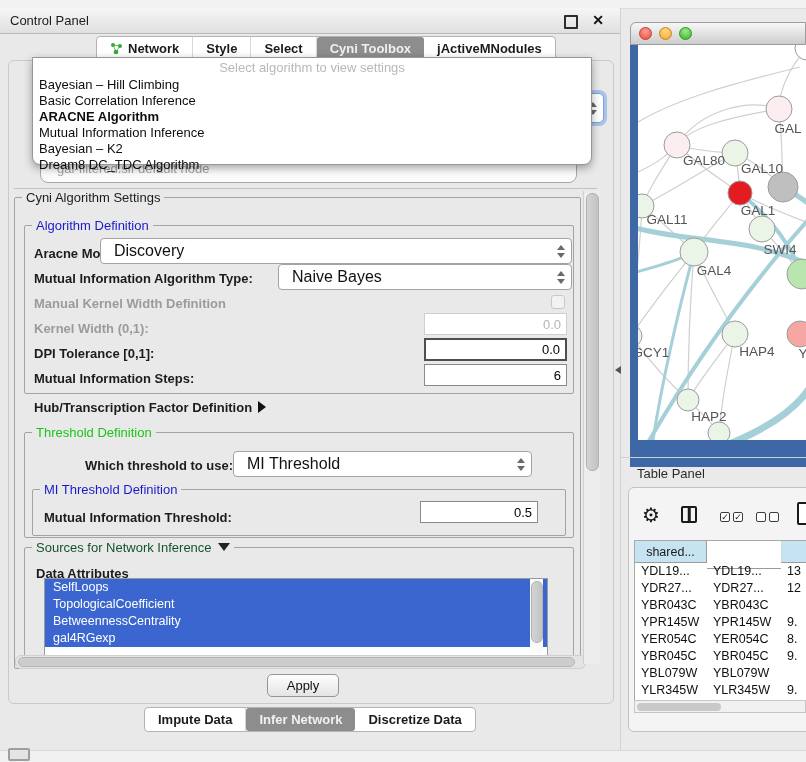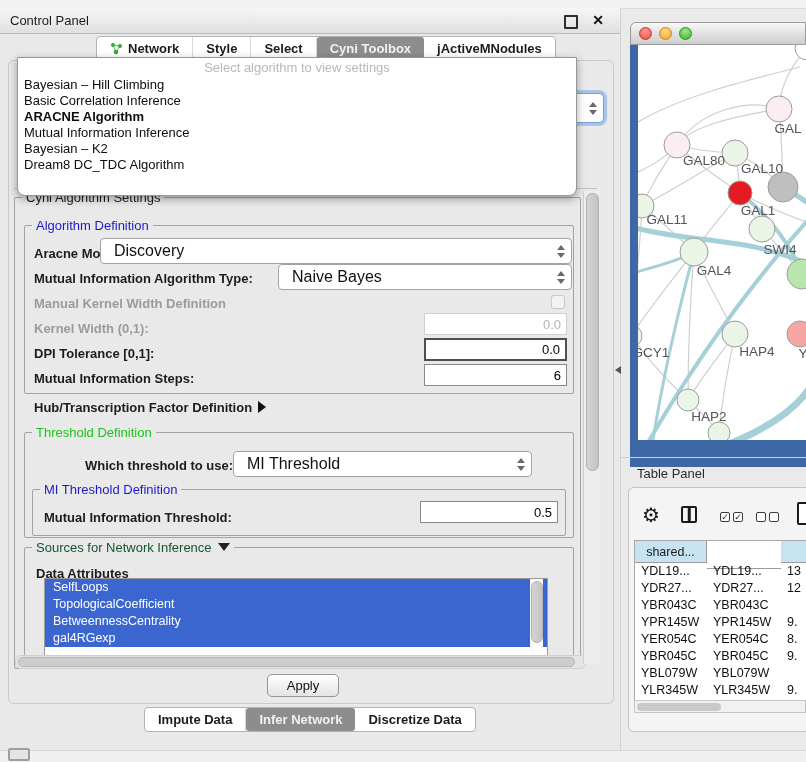--- a/index.html
+++ b/index.html
@@ -21,21 +21,21 @@
   #top-tabs{left:96px;top:28px}
   #bottom-tabs{left:144px;top:699px}
   #inner-panel{left:8px;top:52px;width:604px;height:642px;border:1px solid #c9c9c9;border-radius:6px;background:#e9e9e9}
   
   #combo-sliver{left:556px;top:85px;width:48px;height:30px;background:#fff;border:1px solid #7aa0d8;
       border-radius:5px;box-shadow:0 0 0 3px rgba(115,165,235,.55);z-index:5;display:flex;align-items:center;justify-content:flex-end;padding-right:6px;box-sizing:border-box}
   #bg-combo{left:40px;top:144px;width:537px;height:31px;background:#fbfbfb;border:1px solid #a8a8a8;
       border-radius:8px;z-index:5;font-size:13px;color:#9f9f9f;line-height:31px;padding-left:16px;box-sizing:border-box}
   #sep-line{left:14px;top:180px;width:583px;height:0;border-top:1px solid #c2c2c2}
   
-  #algo-popup{left:17px;top:49px;width:560px;height:139px;background:#fff;border:1px solid #979797;
+  #algo-popup{left:32px;top:49px;width:560px;height:108px;background:#fff;border:1px solid #979797;
       border-radius:0 0 8px 8px;box-shadow:0 3px 8px rgba(0,0,0,.35);z-index:50;padding-top:2px;box-sizing:border-box}
   #algo-prompt{text-align:center;color:#b8b8b8;font-size:13px;height:17px;line-height:16px}
   .dd-item{font-size:13px;color:#0d0d0d;height:16px;line-height:16px;padding-left:6px;white-space:nowrap}
   .dd-item.bold{font-weight:700}
   
   .group{border:1px solid #a3a3a3;border-radius:2px}
   .legend{background:#e9e9e9;padding:0 4px;font-size:13px;white-space:nowrap;z-index:3}
   .legend.blue{color:#1a1acc}
   .legend.green{color:#17c617}
   .lbl{font-size:13px;font-weight:700;color:#1c1c1c;white-space:nowrap}
@@ -205,21 +205,21 @@
     <span>MI Threshold</span>
     <span class="spin">
         <i class="up"></i>
         <i class="dn"></i>
       </span>
   </div>
 
   <div class="abs group" style="left:32px;top:481px;width:532px;height:45px"></div>
   <span class="abs legend blue" style="left:40px;top:474px">MI Threshold Definition</span>
   <span class="abs lbl" style="left:44px;top:502px">Mutual Information Threshold:</span>
-  <input class="abs field" style="left: 420px; top: 493px; width: 138px; height: 22px; border: 1px solid rgb(138, 138, 138);" value="0.5">
+  <input class="abs field" style="left: 420px; top: 493px; width: 118px; height: 22px; border: 1px solid rgb(138, 138, 138);" value="0.5">
 
   <div class="abs group" style="left:24px;top:539px;width:548px;height:118px"></div>
   <span class="abs legend" style="left:32px;top:532px;color:#14532d"><span>Sources for Network Inference</span><span class="tri-down"></span></span>
   <span class="abs lbl" style="left:36px;top:558px">Data Attributes</span>
   <div id="attr-list" class="abs" style="left:44px;top:570px;width:502px;height:76px">
       <div class="attr-item">SelfLoops</div>
       <div class="attr-item">TopologicalCoefficient</div>
       <div class="attr-item">BetweennessCentrality</div>
       <div class="attr-item">gal4RGexp</div>
     </div>

